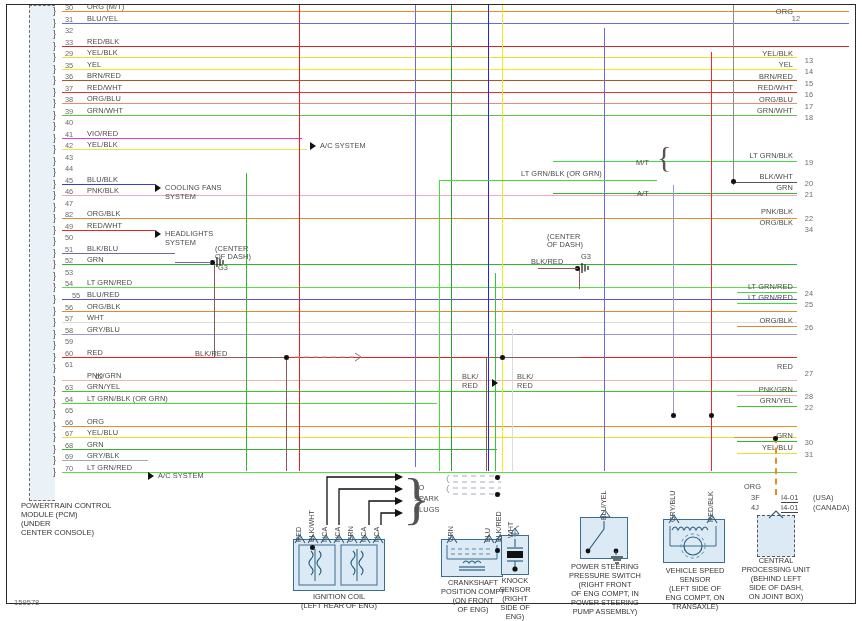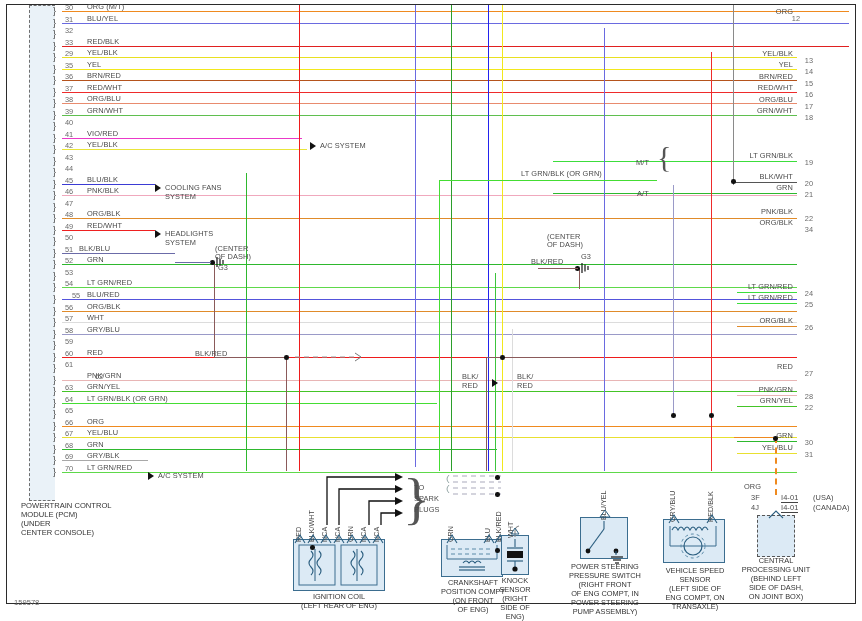--- a/index.html
+++ b/index.html
@@ -90,32 +90,32 @@
         <div class="pin" style="left: 58px; top: 170.8px;">45</div>
         <div class="lbl" style="left: 80px; top: 170.8px;">BLU/BLK</div>
         <div class="wire" style="left: 55px; top: 178.8px; width: 93px; border-color: rgb(59, 59, 212);"></div>
         <div class="conn" style="top: 186.32px;">}</div>
         <div class="pin" style="left: 58px; top: 182.32px;">46</div>
         <div class="lbl" style="left: 80px; top: 182.32px;">PNK/BLK</div>
         <div class="wire" style="left: 55px; top: 190.32px; width: 735px; border-color: rgb(240, 168, 189);"></div>
         <div class="conn" style="top: 197.84px;">}</div>
         <div class="pin" style="left: 58px; top: 193.84px;">47</div>
         <div class="conn" style="top: 209.36px;">}</div>
-        <div class="pin" style="left: 58px; top: 205.36px;">48</div>
+        <div class="pin" style="left: 58px; top: 205.36px;">82</div>
         <div class="lbl" style="left: 80px; top: 205.36px;">ORG/BLK</div>
         <div class="wire" style="left: 55px; top: 213.36px; width: 735px; border-color: rgb(224, 139, 42);"></div>
         <div class="conn" style="top: 220.88px;">}</div>
         <div class="pin" style="left: 58px; top: 216.88px;">49</div>
         <div class="lbl" style="left: 80px; top: 216.88px;">RED/WHT</div>
         <div class="wire" style="left: 55px; top: 224.88px; width: 93px; border-color: rgb(238, 32, 32);"></div>
         <div class="conn" style="top: 232.4px;">}</div>
         <div class="pin" style="left: 58px; top: 228.4px;">50</div>
         <div class="conn" style="top: 243.92px;">}</div>
         <div class="pin" style="left: 58px; top: 239.92px;">51</div>
-        <div class="lbl" style="left: 72px; top: 239.92px;">BLK/BLU</div>
+        <div class="lbl" style="left: 80px; top: 239.92px;">BLK/BLU</div>
         <div class="wire" style="left: 55px; top: 247.92px; width: 113px; border-color: rgb(107, 107, 168);"></div>
         <div class="conn" style="top: 255.44px;">}</div>
         <div class="pin" style="left: 58px; top: 251.44px;">52</div>
         <div class="lbl" style="left: 80px; top: 251.44px;">GRN</div>
         <div class="wire" style="left: 55px; top: 259.44px; width: 735px; border-color: rgb(46, 184, 46);"></div>
         <div class="conn" style="top: 266.96px;">}</div>
         <div class="pin" style="left: 58px; top: 262.96px;">53</div>
         <div class="conn" style="top: 278.48px;">}</div>
         <div class="pin" style="left: 58px; top: 274.48px;">54</div>
         <div class="lbl" style="left: 80px; top: 274.48px;">LT GRN/RED</div>

